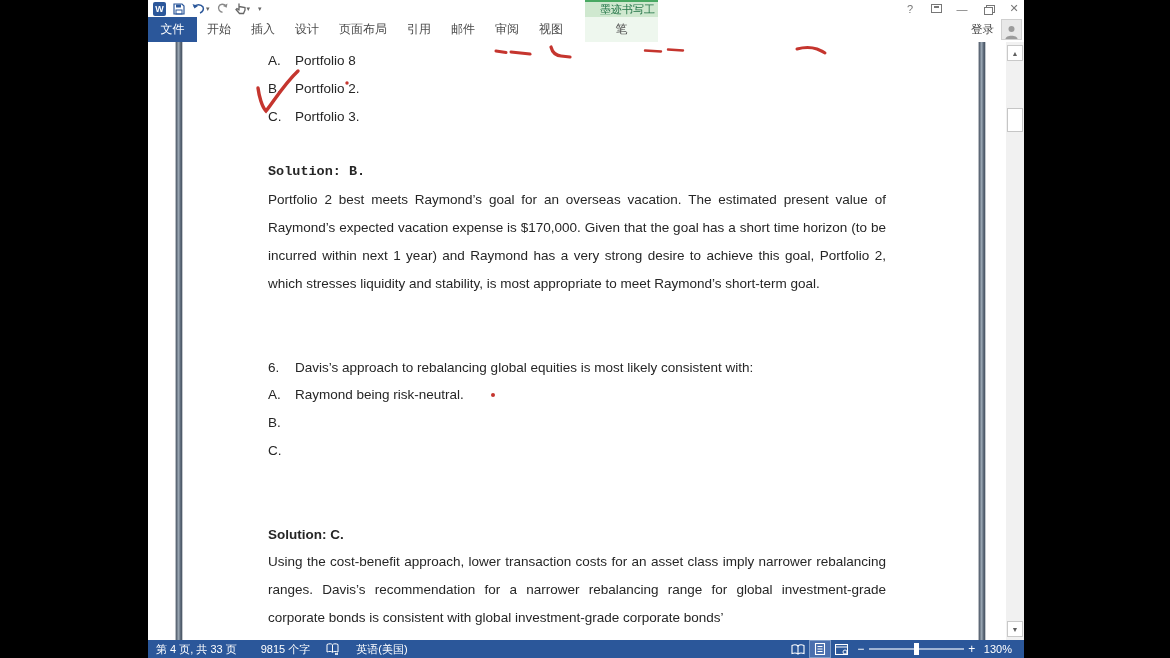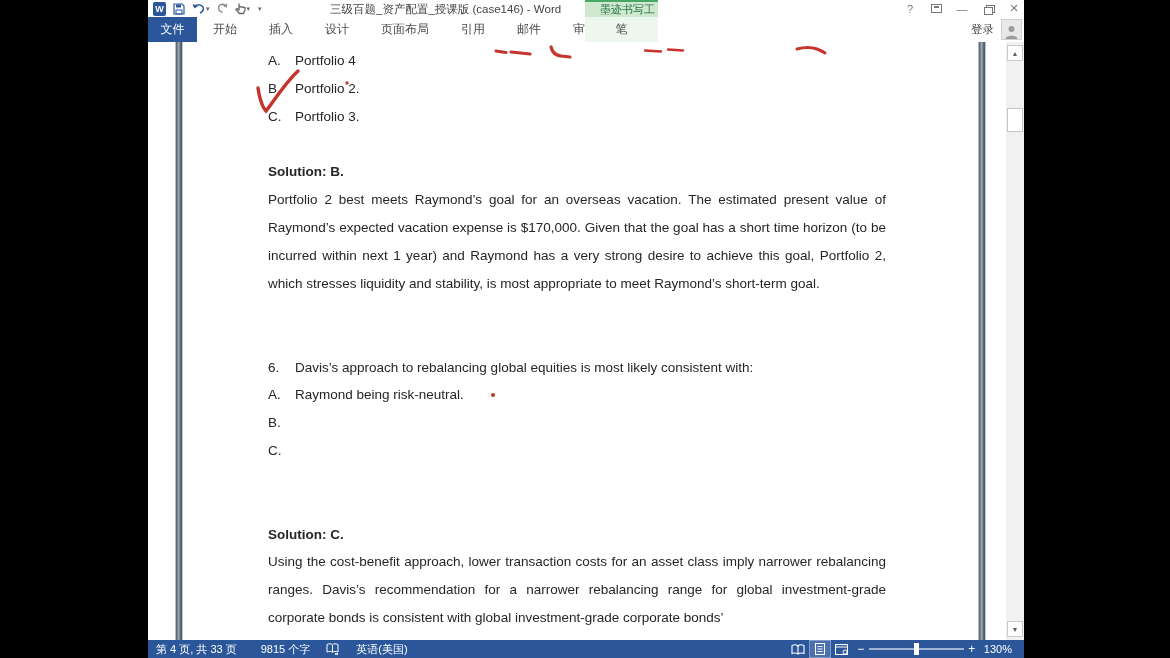--- a/index.html
+++ b/index.html
@@ -21,21 +21,21 @@
   .win-controls { position:absolute; right:2px; top:0; height:17px; display:flex; align-items:center; gap:10px; }
   .win-controls .wc { color:#777; font-size:11px; width:16px; text-align:center; cursor:default; }
   .restore-glyph { position:relative; width:9px; height:8px; display:inline-block; }
   .restore-glyph:before { content:""; position:absolute; left:2px; top:0; width:7px; height:6px; border:1px solid #777; }
   .restore-glyph:after { content:""; position:absolute; left:0; top:2px; width:7px; height:6px; border:1px solid #777; background:#fff; }
   .ribbonopt-glyph { position:relative; width:11px; height:9px; display:inline-block; border:1px solid #777; }
   .ribbonopt-glyph:after { content:""; position:absolute; left:2px; top:1px; width:5px; height:2px; background:#777; }
 
   
   .tabrow { position:absolute; left:0; top:17px; width:876px; height:25px; background:#fff; display:flex; align-items:stretch; }
-  .tab { font-size:12px; color:#4a4a4a; display:flex; align-items:center; padding:0 16px; cursor:default; }
+  .tab { font-size:12px; color:#4a4a4a; display:flex; align-items:center; padding:0 10px; cursor:default; }
   .tab-file { width:49px; background:#2b579a; color:#fff; justify-content:center; padding:12px; }
   .pen-zone { position:absolute; left:437px; top:0; width:73px; height:25px; background:#eef7ee; display:flex; align-items:center; justify-content:center; }
   .signin { position:absolute; right:30px; top:0; height:25px; display:flex; align-items:center; font-size:11.5px; color:#444; }
   .avatar { position:absolute; right:2px; top:2px; width:21px; height:21px; background:#e8e8e8; border:1px solid #cfcfcf;
             display:flex; align-items:flex-end; justify-content:center; overflow:hidden; }
 
   
   .docarea { position:absolute; left:0; top:42px; width:876px; height:598px; background:#fff; }
   .page-edge { position:absolute; top:0; width:8px; height:598px;
                background:linear-gradient(90deg,#fff 0%,#55606e 15%,#9aa7b4 45%,#435060 80%,#fff 100%); }
@@ -103,21 +103,20 @@
             </svg>
         </span>
         <span class="icon">
           <svg width="11" height="12" viewBox="0 0 11 12">
               <path d="M4 1 v6 M4 7 l-2 -1.5 l-1 1 l3.5 4 h4 l1.5 -3.5 v-2.5 l-6 -1" fill="none" stroke="#666" stroke-width="1.3" stroke-linecap="round"></path>
             </svg>
             <span class="caret">▾</span>
         </span>
         <span class="icon caret">▾</span>
       </div>
-      <div class="title-text">三级百题_资产配置_授课版 (case146) - Word</div>
       <div class="ctx-header">墨迹书写工具</div>
       <div class="win-controls">
         <span class="wc">?</span>
         <span class="wc"><span class="ribbonopt-glyph"></span></span>
         <span class="wc">—</span>
         <span class="wc"><span class="restore-glyph"></span></span>
         <span class="wc">✕</span>
       </div>
     </div>
 
@@ -143,32 +142,32 @@
       </div>
     </div>
 
     <div class="docarea">
       <div class="page-edge left"></div>
       <div class="page-edge right"></div>
       <div class="page"></div>
 
       <div class="line opt" style="top:5px;">
         <span class="letter">A.</span>
-        <span>Portfolio 4</span>
+        <span>Portfolio 8</span>
       </div>
       <div class="line opt" style="top:33px;">
         <span class="letter">B.</span>
         <span>Portfolio 2.</span>
       </div>
       <div class="line opt" style="top:61px;">
         <span class="letter">C.</span>
         <span>Portfolio 3.</span>
       </div>
 
-      <div class="line bold" style="left:120px; top:116px;">Solution: B.</div>
+      <div class="line bold" style="left:120px; top:116px;font-family:Liberation Mono, monospace;">Solution: B.</div>
       <div class="para" style="top:144px;">Portfolio 2 best meets Raymond’s goal for an overseas vacation. The estimated present value of Raymond’s expected vacation expense is $170,000. Given that the goal has a short time horizon (to be incurred within next 1 year) and Raymond has a very strong desire to achieve this goal, Portfolio 2, which stresses liquidity and stability, is most appropriate to meet Raymond’s short-term goal.</div>
 
       <div class="line opt" style="top:312px;">
         <span class="letter">6.</span>
         <span>Davis’s approach to rebalancing global equities is most likely consistent with:</span>
       </div>
       <div class="line opt" style="top:339px;">
         <span class="letter">A.</span>
         <span>Raymond being risk-neutral.</span>
       </div>

